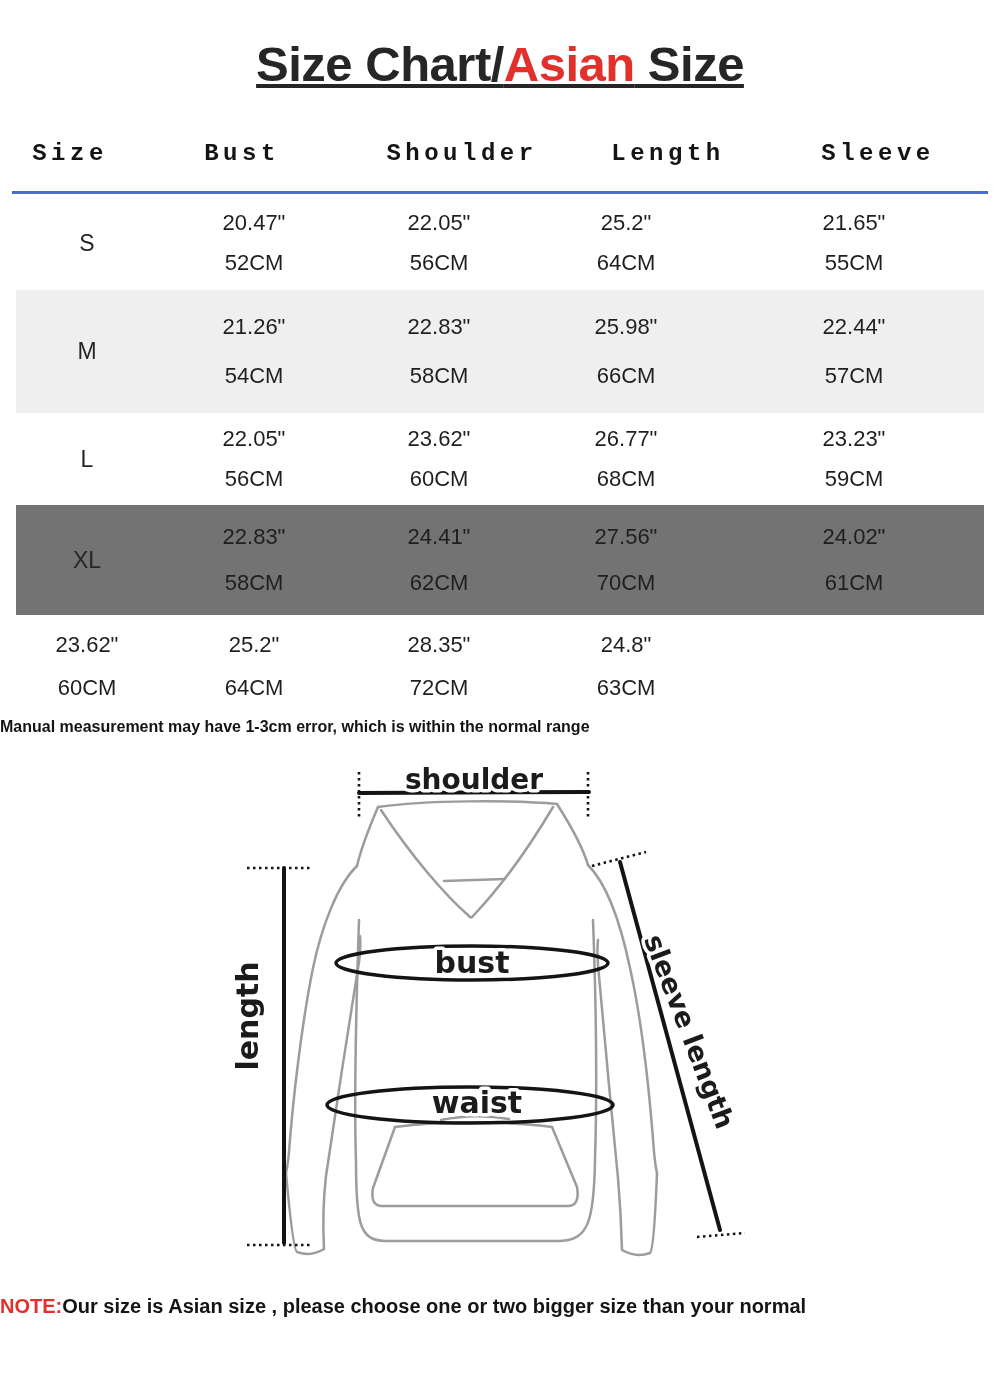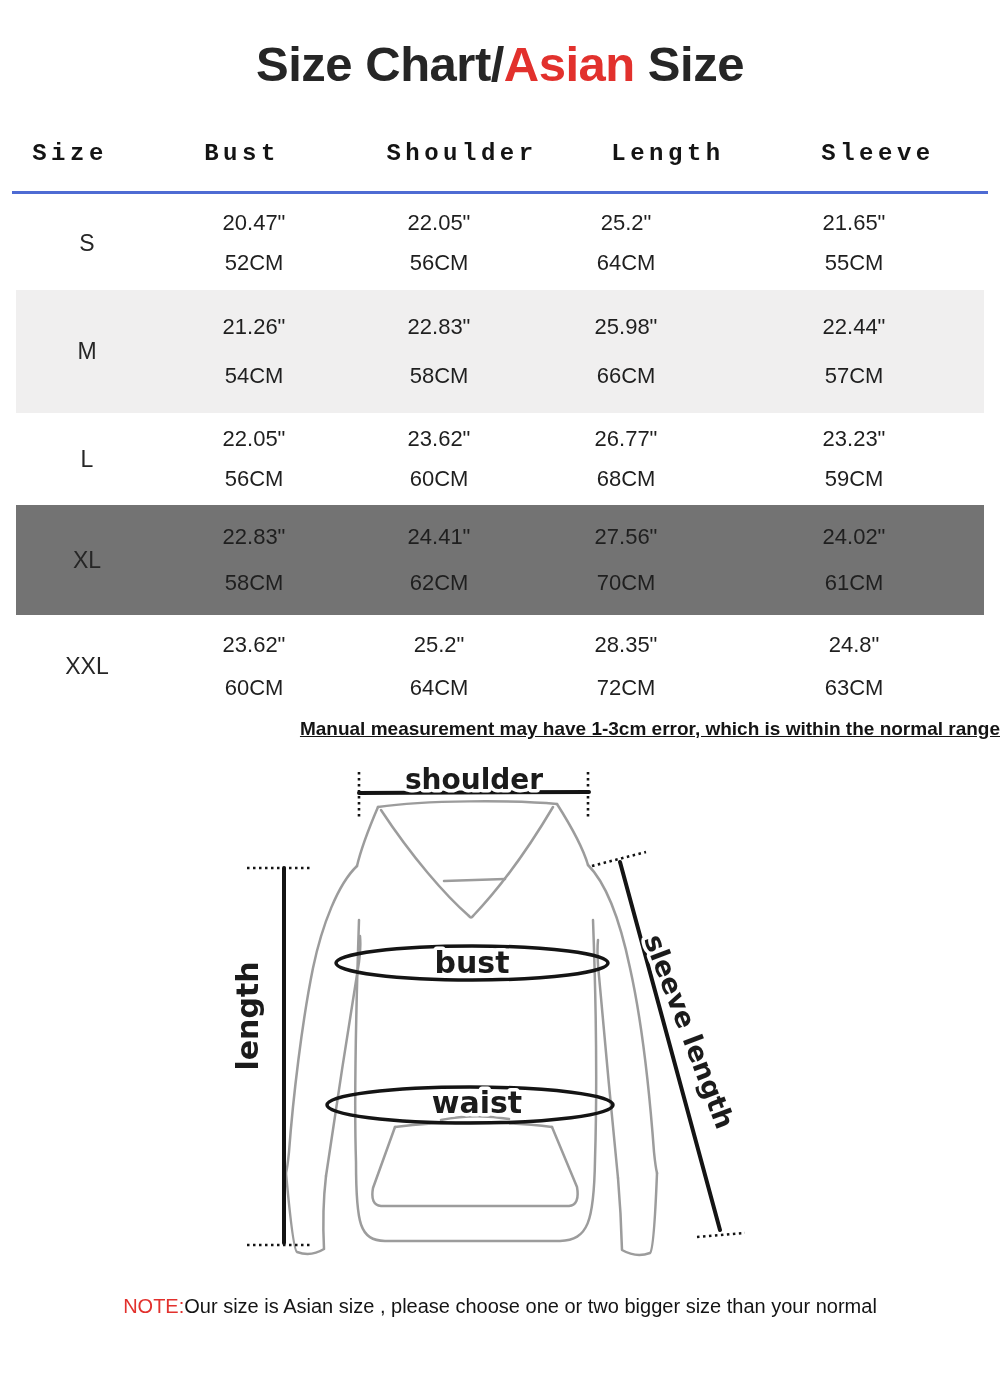--- a/index.html
+++ b/index.html
@@ -3,21 +3,21 @@
 <meta charset="utf-8">
 <style>
   html,body{margin:0;padding:0;background:#ffffff;}
   .page{
     position:relative;width:1000px;height:1393px;background:#ffffff;overflow:hidden;
     font-family:"Liberation Sans", sans-serif;color:#1f1f1f;
   }
   
   .title{
     position:absolute;top:36px;left:0;width:100%;text-align:center;
-    font-size:49px;font-weight:700;letter-spacing:-0.5px;color:#262626;
+    font-size:49px;font-weight:700;letter-spacing:-0.5px;color:#262626;text-decoration:underline;
   }
   .title .red{color:#e2312d;}
   
   .thead{
     position:absolute;top:131px;left:0;width:1000px;height:44px;
     display:grid;grid-template-columns:140px 204px 236px 176px 244px;
     font-family:"Liberation Mono","DejaVu Sans Mono",monospace;
     font-weight:700;font-size:24px;letter-spacing:4.5px;color:#141414;
   }
   .thead .hcell{display:flex;align-items:center;justify-content:center;}
@@ -34,26 +34,26 @@
   .trow.r3{height:92px;}
   .trow.r4{height:110px;background:#737373;}
   .trow.r5{height:103px;}
   .size-cell{display:flex;align-items:center;justify-content:center;font-size:23px;color:#262626;}
   .val-cell{
     display:flex;flex-direction:column;justify-content:space-evenly;align-items:center;
     font-size:22px;color:#1f1f1f;text-align:center;
   }
   
   .note-measure{
-    position:absolute;top:718px;left:0;width:100%;text-align:right;
-    font-size:19px;font-weight:600;color:#141414;text-decoration:underline;
+    position:absolute;top:718px;left:0;width:100%;text-align:left;
+    font-size:16px;font-weight:600;color:#141414;
   }
   .footer-note{
-    position:absolute;top:1290px;left:0;width:100%;text-align:center;
-    font-size:20px;font-weight:400;color:#141414;line-height:33px;
+    position:absolute;top:1290px;left:0;width:100%;
+    font-size:20px;font-weight:700;color:#141414;line-height:33px;
   }
   .footer-note .red{color:#e2312d;}
   
   .diagram{position:absolute;left:210px;top:745px;width:560px;height:530px;}
   .diagram text{
     font-family:"DejaVu Sans", sans-serif;font-weight:700;fill:#1b1b1b;
     paint-order:stroke;stroke:#ffffff;stroke-width:7px;stroke-linejoin:round;
   }
 </style>
 </head>
@@ -150,21 +150,20 @@
         <div>27.56"</div>
         <div>70CM</div>
       </div>
       <div class="val-cell">
         <div>24.02"</div>
         <div>61CM</div>
       </div>
     </div>
 
     <div class="trow r5">
-      <div class="size-cell">XXL</div>
       <div class="val-cell">
         <div>23.62"</div>
         <div>60CM</div>
       </div>
       <div class="val-cell">
         <div>25.2"</div>
         <div>64CM</div>
       </div>
       <div class="val-cell">
         <div>28.35"</div>

